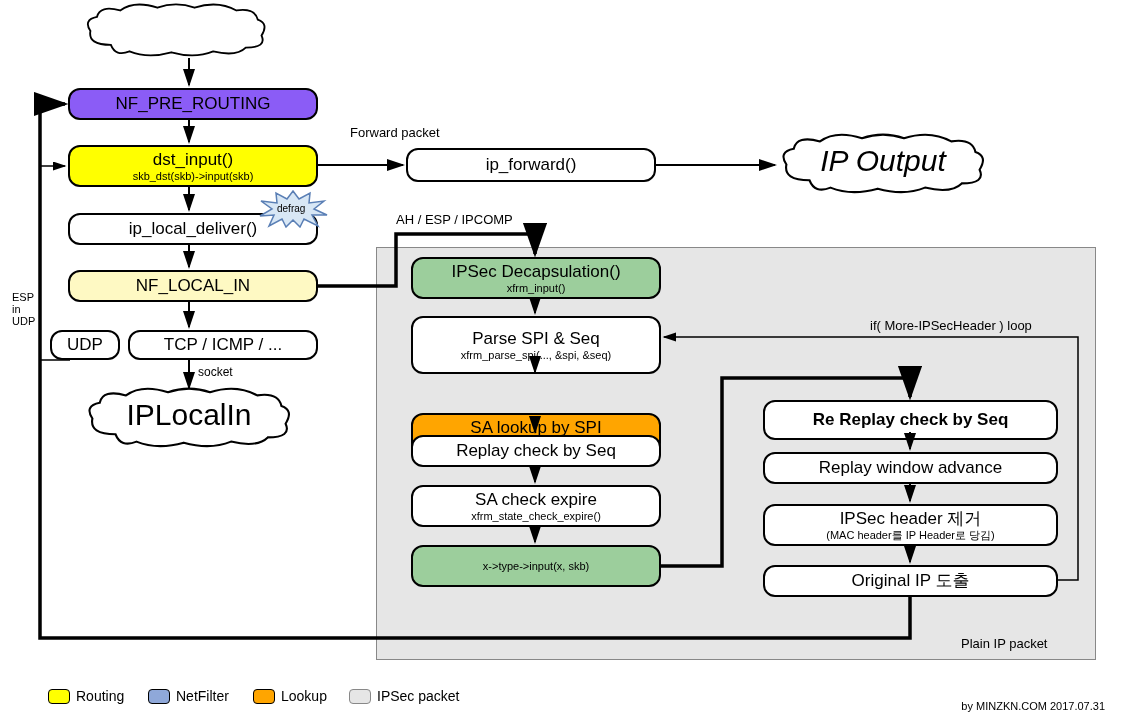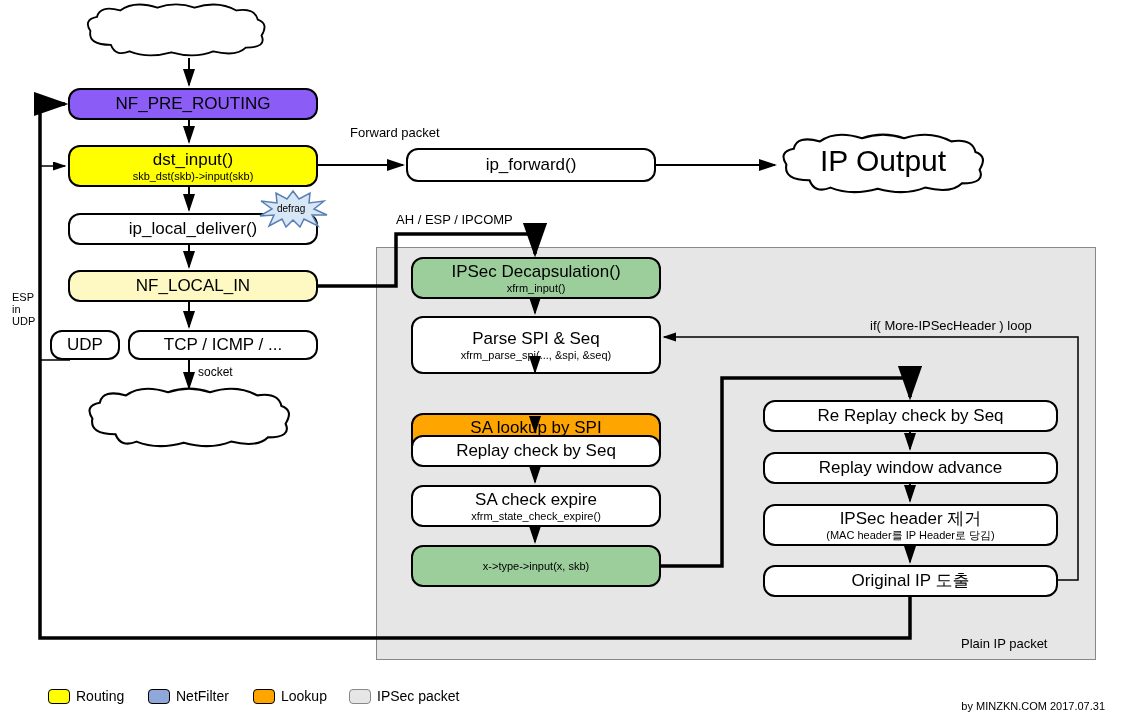--- a/index.html
+++ b/index.html
@@ -28,27 +28,28 @@
 <div class="cloud" style="left:83px; top:3px; width:186px; height:58px;">
   <svg viewBox="0 0 200 60">
       <path d="M30 45 Q5 45 8 30 Q0 18 15 15 Q18 2 40 8 Q55 -3 80 5 Q100 -2 120 5 Q145 -3 165 8 Q185 5 188 18 Q200 22 192 35 Q198 48 175 48 Q165 58 140 52 Q120 60 95 53 Q70 60 50 52 Q35 58 30 45 Z" fill="#fff" stroke="#000" stroke-width="2"></path>
     </svg>
 </div>
 
 <div class="cloud" style="left:778px; top:133px; width:210px; height:60px;">
   <svg viewBox="0 0 200 60">
       <path d="M30 45 Q5 45 8 30 Q0 18 15 15 Q18 2 40 8 Q55 -3 80 5 Q100 -2 120 5 Q145 -3 165 8 Q185 5 188 18 Q200 22 192 35 Q198 48 175 48 Q165 58 140 52 Q120 60 95 53 Q70 60 50 52 Q35 58 30 45 Z" fill="#fff" stroke="#000" stroke-width="2"></path>
     </svg>
-  <span class="lbl" style="top:11px; display:inline-block;">IP Output</span>
+  <span class="lbl" style="top:11px; display:inline-block;font-style:italic;">IP Output</span>
 </div>
 
 <div class="cloud" style="left:84px; top:387px; width:210px; height:60px;">
   <svg viewBox="0 0 200 60">
       <path d="M30 45 Q5 45 8 30 Q0 18 15 15 Q18 2 40 8 Q55 -3 80 5 Q100 -2 120 5 Q145 -3 165 8 Q185 5 188 18 Q200 22 192 35 Q198 48 175 48 Q165 58 140 52 Q120 60 95 53 Q70 60 50 52 Q35 58 30 45 Z" fill="#fff" stroke="#000" stroke-width="2"></path>
     </svg>
+  <span class="lbl" style="top:11px; display:inline-block;">IPLocalIn</span>
 </div>
 
 <div class="node" style="left:68px; top:88px; width:250px; height:32px; background:#8b5cf6;">
   <span class="t">NF_PRE_ROUTING</span>
 </div>
 
 <div class="node" style="left:68px; top:145px; width:250px; height:42px; background:#ffff00;">
   <span class="t">dst_input()</span>
   <span class="s">skb_dst(skb)-&gt;input(skb)</span>
 </div>
@@ -94,21 +95,21 @@
 
 <div class="node" style="left:411px; top:485px; width:250px; height:42px;">
   <span class="t">SA check expire</span>
   <span class="s">xfrm_state_check_expire()</span>
 </div>
 
 <div class="node" style="left:411px; top:545px; width:250px; height:42px; background:#9cce9c;">
   <span class="s">x-&gt;type-&gt;input(x, skb)</span>
 </div>
 
-<div class="node" style="left:763px; top:400px; width:295px; height:32px;">
+<div class="node" style="left:763px; top:400px; width:295px; height:40px;font-weight:bold;">
   <span class="t">Re Replay check by Seq</span>
 </div>
 
 <div class="node" style="left:763px; top:452px; width:295px; height:32px;">
   <span class="t">Replay window advance</span>
 </div>
 
 <div class="node" style="left:763px; top:504px; width:295px; height:42px;">
   <span class="t">IPSec header 제거</span>
   <span class="s">(MAC header를 IP Header로 당김)</span>

